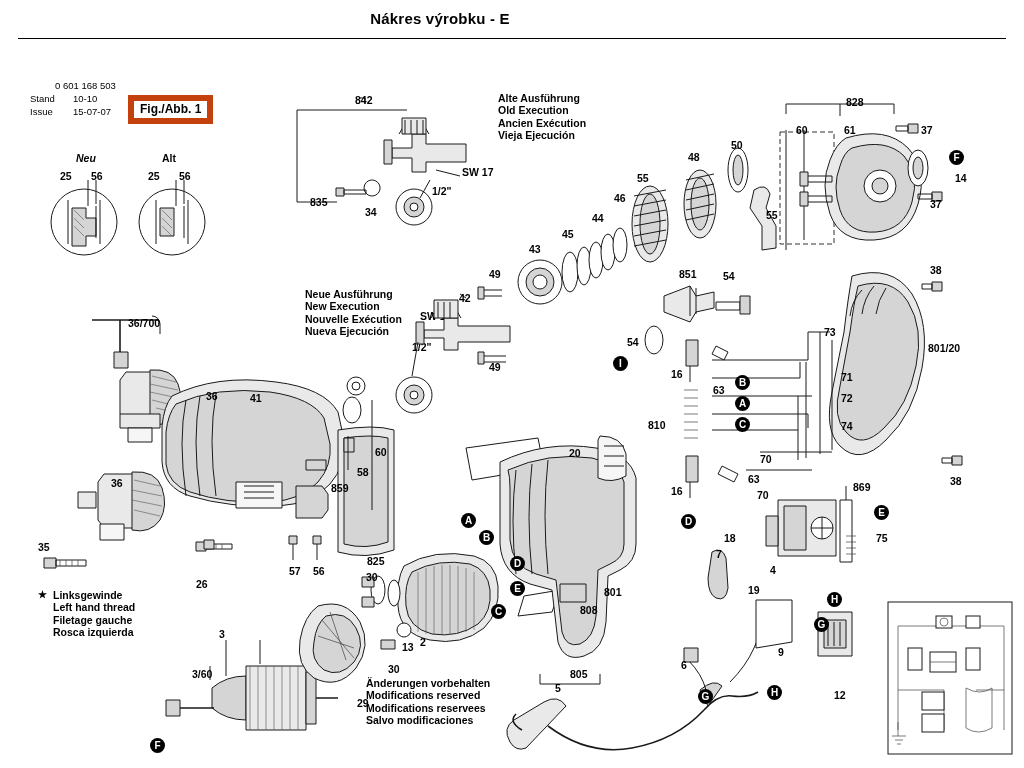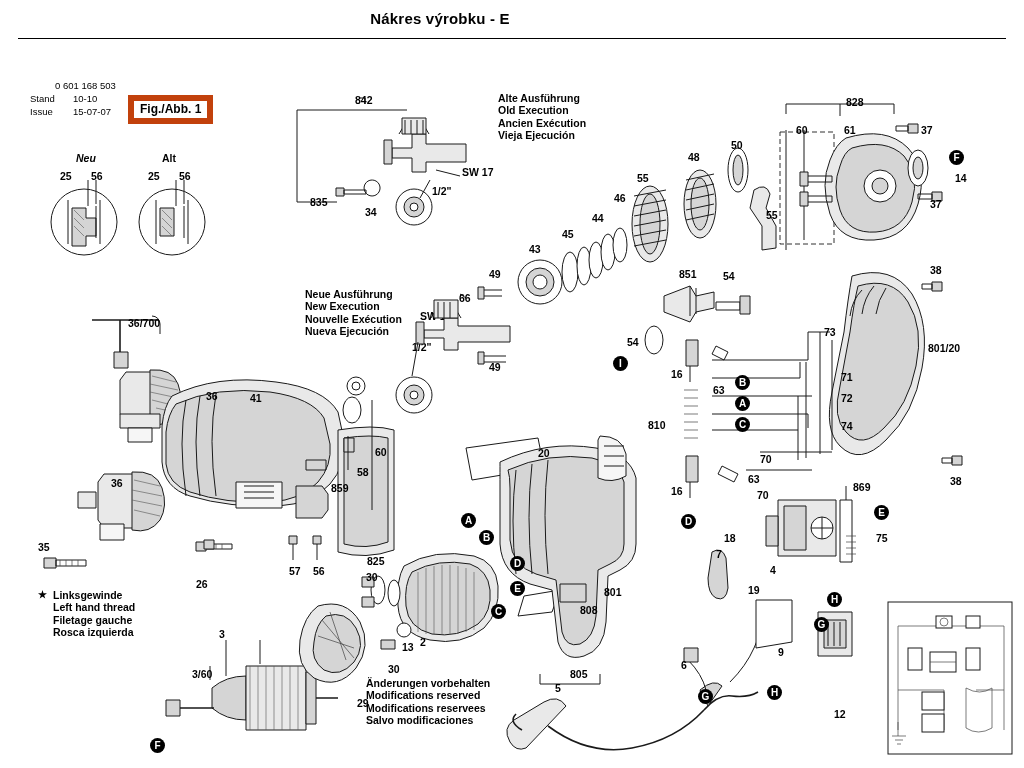--- a/index.html
+++ b/index.html
@@ -425,31 +425,31 @@
       <div class="lbl" style="left: 331px; top: 482px;">859</div>
       <div class="lbl" style="left: 367px; top: 555px; text-align: center;">825</div>
       <div class="lbl" style="left: 366px; top: 571px;">30</div>
       <div class="lbl" style="left: 388px; top: 663px;">30</div>
       <div class="lbl" style="left: 402px; top: 641px;">13</div>
       <div class="lbl" style="left: 345px; top: 697px; margin-left: 12px;">29</div>
       <div class="lbl" style="left: 219px; top: 628px;">3</div>
       <div class="lbl" style="left: 192px; top: 668px;">3/60</div>
       <div class="lbl" style="left: 420px; top: 636px;">2</div>
       <div class="lbl" style="left: 580px; top: 604px;">808</div>
-      <div class="lbl" style="left: 538px; top: 447px;">20</div>
+      <div class="lbl" style="left: 569px; top: 447px;">20</div>
       <div class="lbl" style="left: 604px; top: 586px;">801</div>
       <div class="lbl" style="left: 570px; top: 668px;">805</div>
       <div class="lbl" style="left: 555px; top: 682px;">5</div>
       <div class="lbl" style="left: 681px; top: 659px;">6</div>
       <div class="lbl" style="left: 778px; top: 646px;">9</div>
       <div class="lbl" style="left: 748px; top: 584px;">19</div>
       <div class="lbl" style="left: 716px; top: 548px;">7</div>
       <div class="lbl" style="left: 724px; top: 532px;">18</div>
       <div class="lbl" style="left: 770px; top: 564px;">4</div>
-      <div class="lbl" style="left: 834px; top: 708px;">12</div>
+      <div class="lbl" style="left: 834px; top: 689px;">12</div>
       <div class="lbl" style="left: 853px; top: 481px;">869</div>
       <div class="lbl" style="left: 876px; top: 532px;">75</div>
       <div class="lbl" style="left: 671px; top: 368px;">16</div>
       <div class="lbl" style="left: 671px; top: 485px;">16</div>
       <div class="lbl" style="left: 713px; top: 384px;">63</div>
       <div class="lbl" style="left: 748px; top: 473px;">63</div>
       <div class="lbl" style="left: 757px; top: 489px;">70</div>
       <div class="lbl" style="left: 760px; top: 453px;">70</div>
       <div class="lbl" style="left: 841px; top: 371px;">71</div>
       <div class="lbl" style="left: 841px; top: 392px;">72</div>
@@ -460,21 +460,21 @@
       <div class="lbl" style="left: 723px; top: 270px;">54</div>
       <div class="lbl" style="left: 627px; top: 336px;">54</div>
       <div class="lbl" style="left: 766px; top: 209px;">55</div>
       <div class="lbl" style="left: 529px; top: 243px;">43</div>
       <div class="lbl" style="left: 562px; top: 228px;">45</div>
       <div class="lbl" style="left: 592px; top: 212px;">44</div>
       <div class="lbl" style="left: 614px; top: 192px;">46</div>
       <div class="lbl" style="left: 637px; top: 172px;">55</div>
       <div class="lbl" style="left: 688px; top: 151px;">48</div>
       <div class="lbl" style="left: 731px; top: 139px;">50</div>
-      <div class="lbl" style="left: 459px; top: 292px;">66</div>
+      <div class="lbl" style="left: 459px; top: 292px;">42</div>
       <div class="lbl" style="left: 489px; top: 268px;">49</div>
       <div class="lbl" style="left: 489px; top: 361px;">49</div>
       <div class="lbl" style="left: 796px; top: 124px;">60</div>
       <div class="lbl" style="left: 844px; top: 124px;">61</div>
       <div class="lbl" style="left: 846px; top: 96px;">828</div>
       <div class="lbl" style="left: 921px; top: 124px;">37</div>
       <div class="lbl" style="left: 930px; top: 198px;">37</div>
       <div class="lbl" style="left: 955px; top: 172px;">14</div>
       <div class="lbl" style="left: 930px; top: 264px;">38</div>
       <div class="lbl" style="left: 950px; top: 475px;">38</div>

